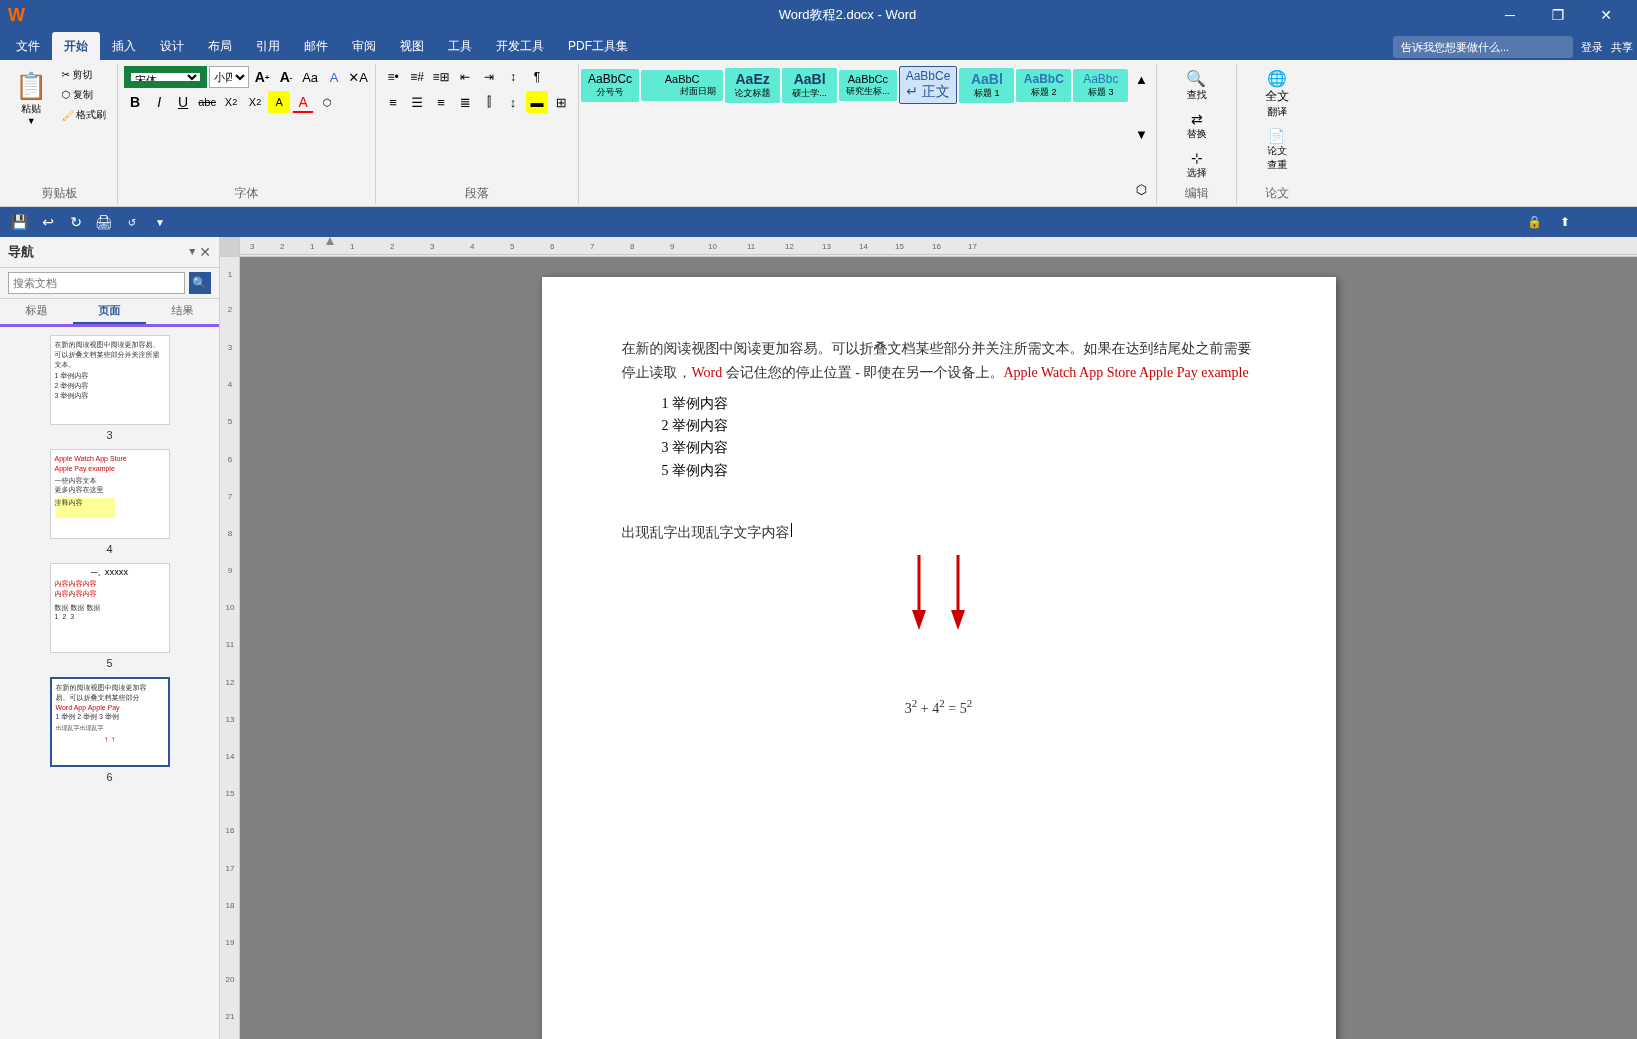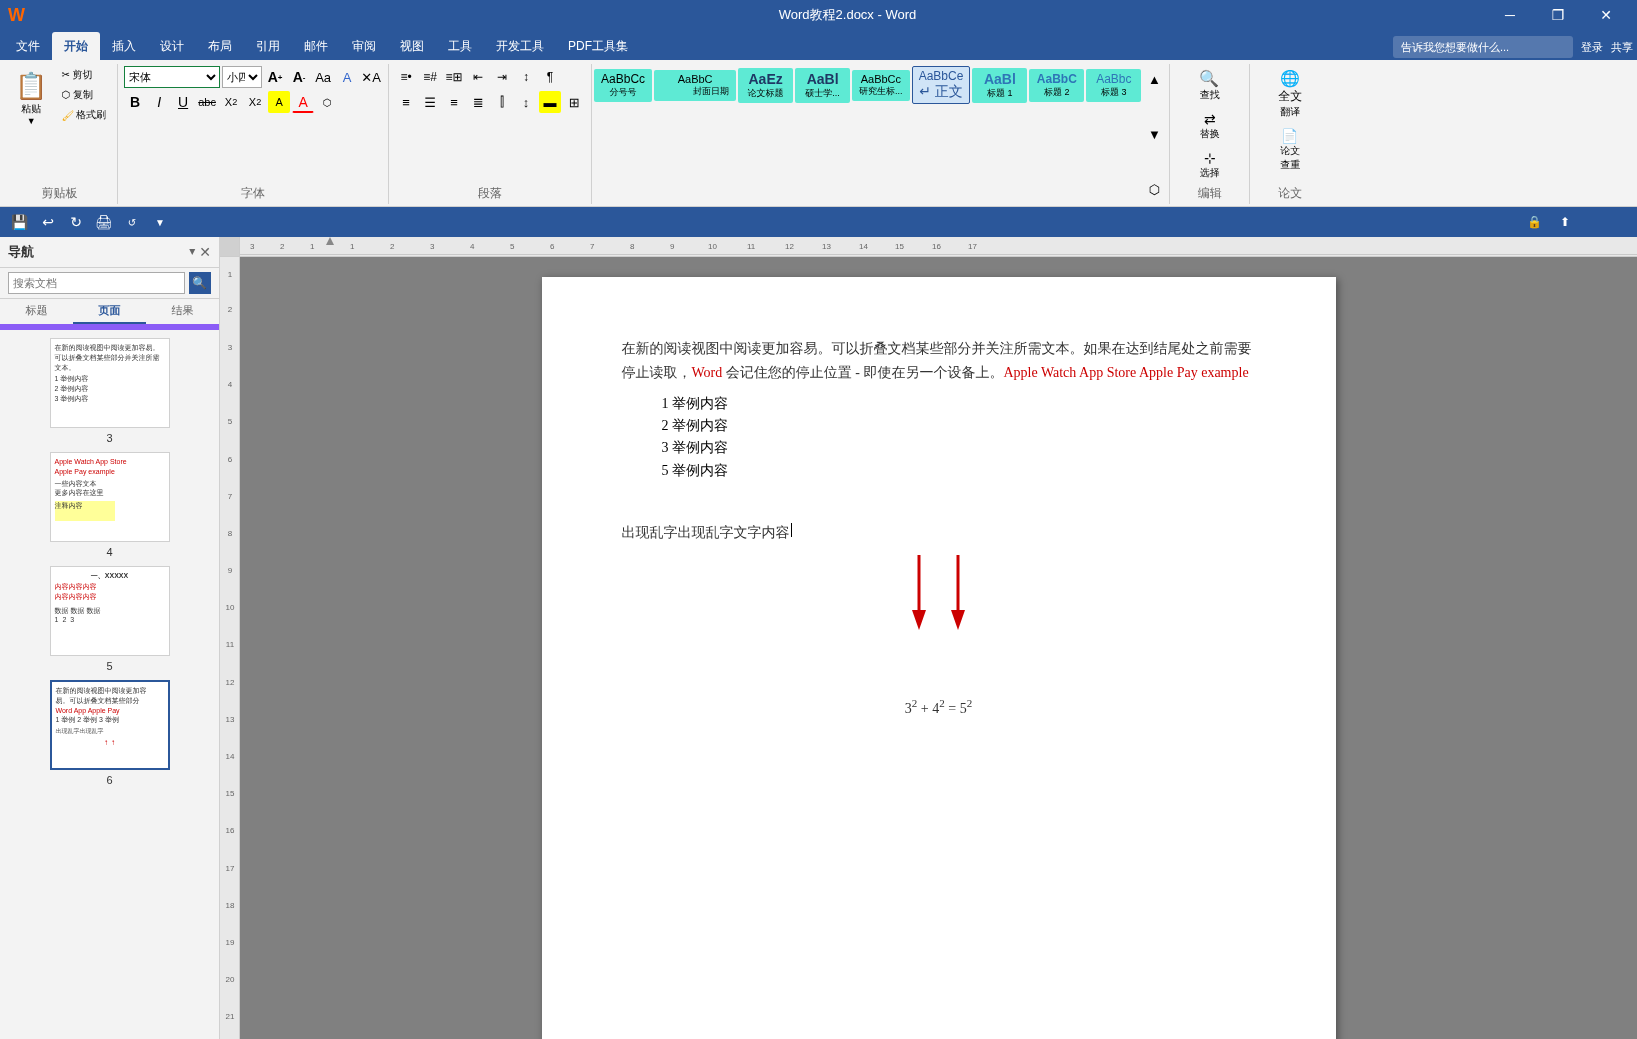--- a/index.html
+++ b/index.html
@@ -93,22 +93,22 @@
       display: flex; flex-direction: column; gap: 2px;
     }
     .sub-btn {
       font-size: 10px; padding: 1px 4px; cursor: pointer;
       border: 1px solid transparent; border-radius: 2px; background: transparent;
     }
 
     
     .font-group-row { display: flex; gap: 2px; align-items: center; }
     .font-select {
-      width: 96px; height: 22px; font-size: 11px;
-      border: 1px solid #15803d; background: white;
+      width: 83px; height: 22px; font-size: 11px;
+      border: 7px solid #15803d; background: white;
     }
     .size-select {
       width: 40px; height: 22px; font-size: 11px;
       border: 1px solid #aaa; background: white;
     }
     .format-btn {
       width: 22px; height: 22px; display: flex; align-items: center; justify-content: center;
       border: 1px solid transparent; cursor: pointer; font-size: 13px; background: transparent;
       border-radius: 2px;
     }
@@ -158,21 +158,21 @@
     }
     .nav-search-input {
       flex: 1; height: 22px; border: 1px solid #aaa; padding: 0 4px; font-size: 11px;
       background: white;
     }
     .nav-search-btn {
       width: 22px; height: 22px; background: #2b579a; border: none; cursor: pointer;
       color: white; display: flex; align-items: center; justify-content: center; font-size: 12px;
     }
     .nav-tabs {
-      display: flex; border-bottom: 6px solid #8b5cf6;
+      display: flex; border-bottom: 3px solid #8b5cf6;
     }
     .nav-tab {
       flex: 1; text-align: center; padding: 4px 2px; font-size: 11px;
       cursor: pointer; border-bottom: 2px solid transparent; color: #666;
     }
     .nav-tab.active { color: #2b579a; border-bottom-color: #2b579a; font-weight: bold; }
     .nav-pages {
       flex: 1; overflow-y: auto; padding: 8px;
       display: flex; flex-direction: column; gap: 8px;
     }

